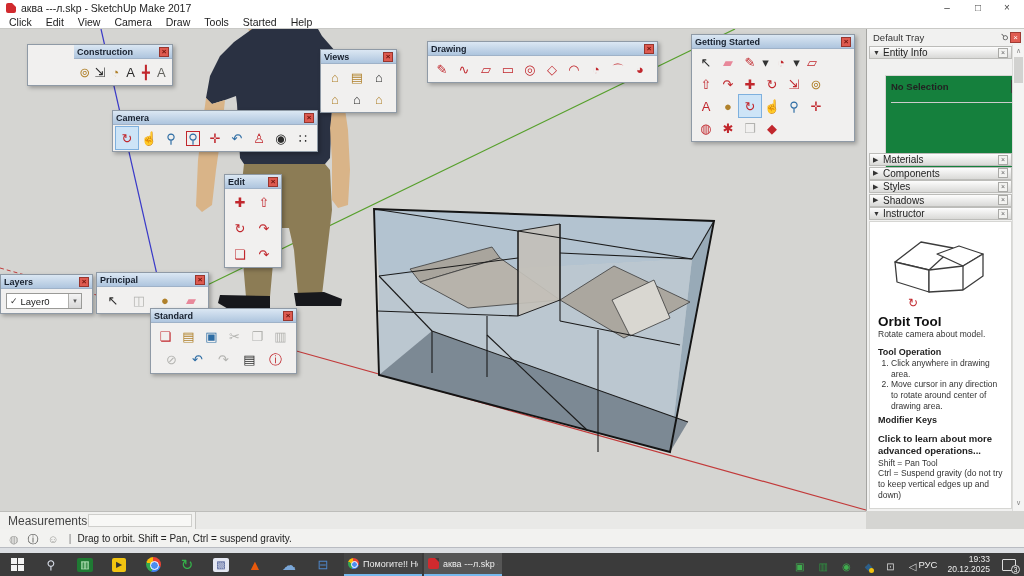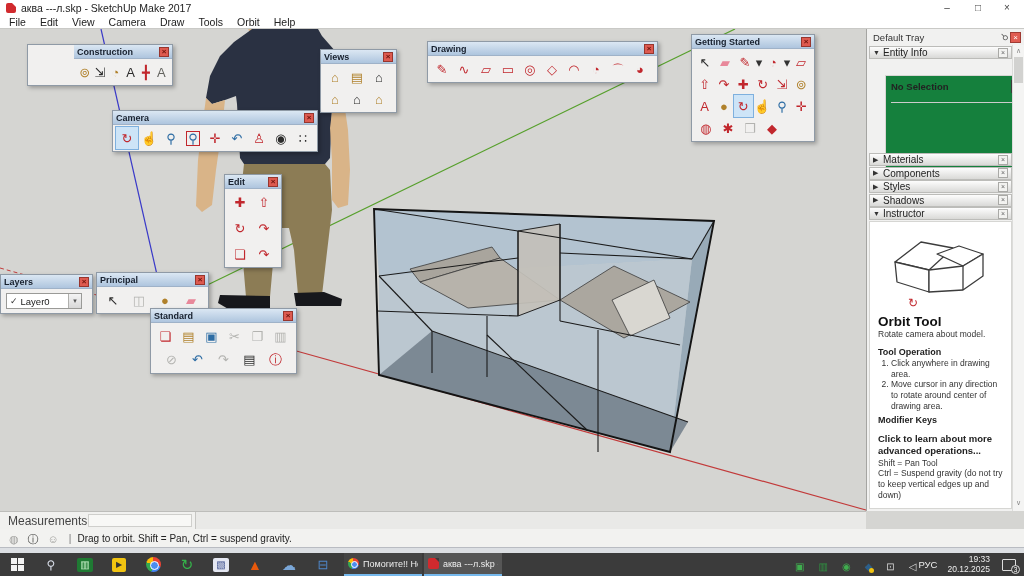--- a/index.html
+++ b/index.html
@@ -126,27 +126,27 @@
   <div id="titlebar">
     <div id="su-logo"></div>
     <div id="title-text">аква ---л.skp - SketchUp Make 2017</div>
     <div class="wctl" id="btn-min">–</div>
     <div class="wctl" id="btn-max">□</div>
     <div class="wctl" id="btn-close">×</div>
   </div>
 
   <div id="menubar">
 
-  <div class="menu-item">File</div>
+  <div class="menu-item">Click</div>
       <div class="menu-item">Edit</div>
       <div class="menu-item">View</div>
       <div class="menu-item">Camera</div>
       <div class="menu-item">Draw</div>
       <div class="menu-item">Tools</div>
-      <div class="menu-item">Orbit</div>
+      <div class="menu-item">Started</div>
       <div class="menu-item">Help</div>
     </div>
 
   <div id="canvas">
     <svg id="scene" width="866" height="482" viewBox="0 29 866 482">
 
       <g>
         <line x1="0" y1="268" x2="300" y2="352" stroke="#c23a3a" stroke-width="1" stroke-dasharray="4,3"></line>
         <line x1="300" y1="352" x2="866" y2="510" stroke="#c23a3a" stroke-width="1.2"></line>
         <line x1="160" y1="308" x2="735" y2="29" stroke="#57a02c" stroke-width="1.2"></line>
@@ -322,21 +322,21 @@
         </span>
         <span class="tbtn">
         <span class="g red">⌒</span>
         </span>
         <span class="tbtn">
         <span class="g red">◕</span>
         </span>
       </div>
   </div>
 
-  <div class="tb" style="left:691px;top:34px;width:124px;">
+  <div class="tb" style="left:691px;top:34px;width:164px;">
     <div class="tb-title">
       <span class="tb-title-text">Getting Started</span>
       <span class="tb-close">×</span>
     </div>
     <div class="tb-body">
       <div class="tb-row">
 
       <span class="tbtn">
           <span class="g dark">↖</span>
           </span>

